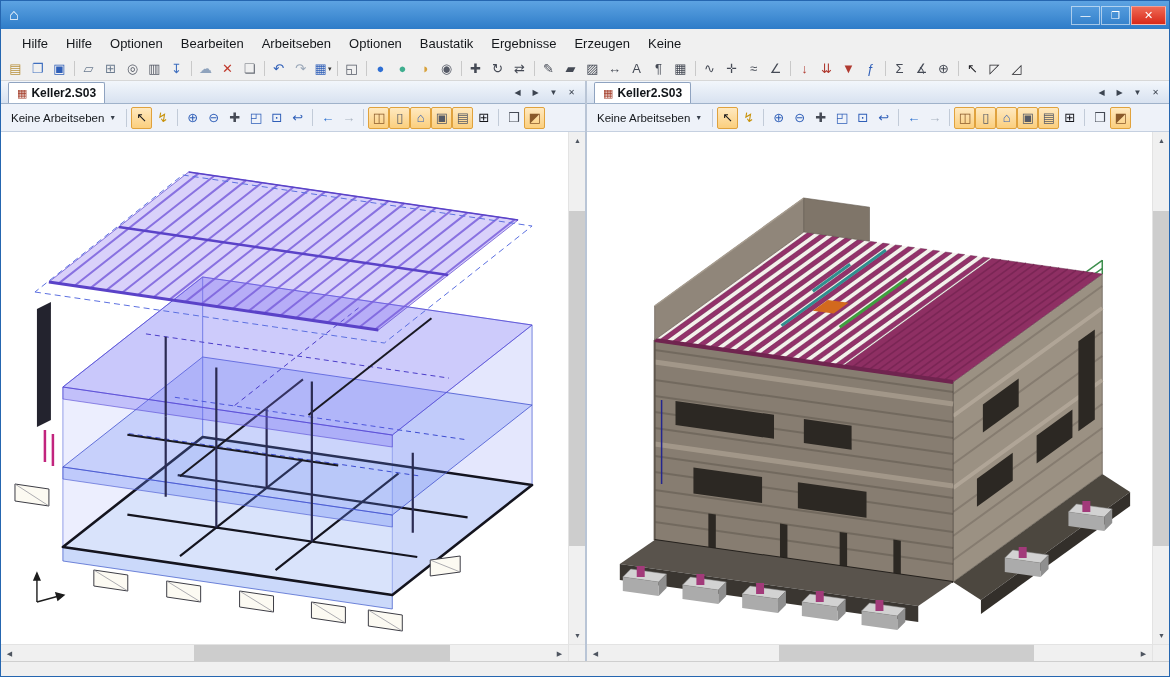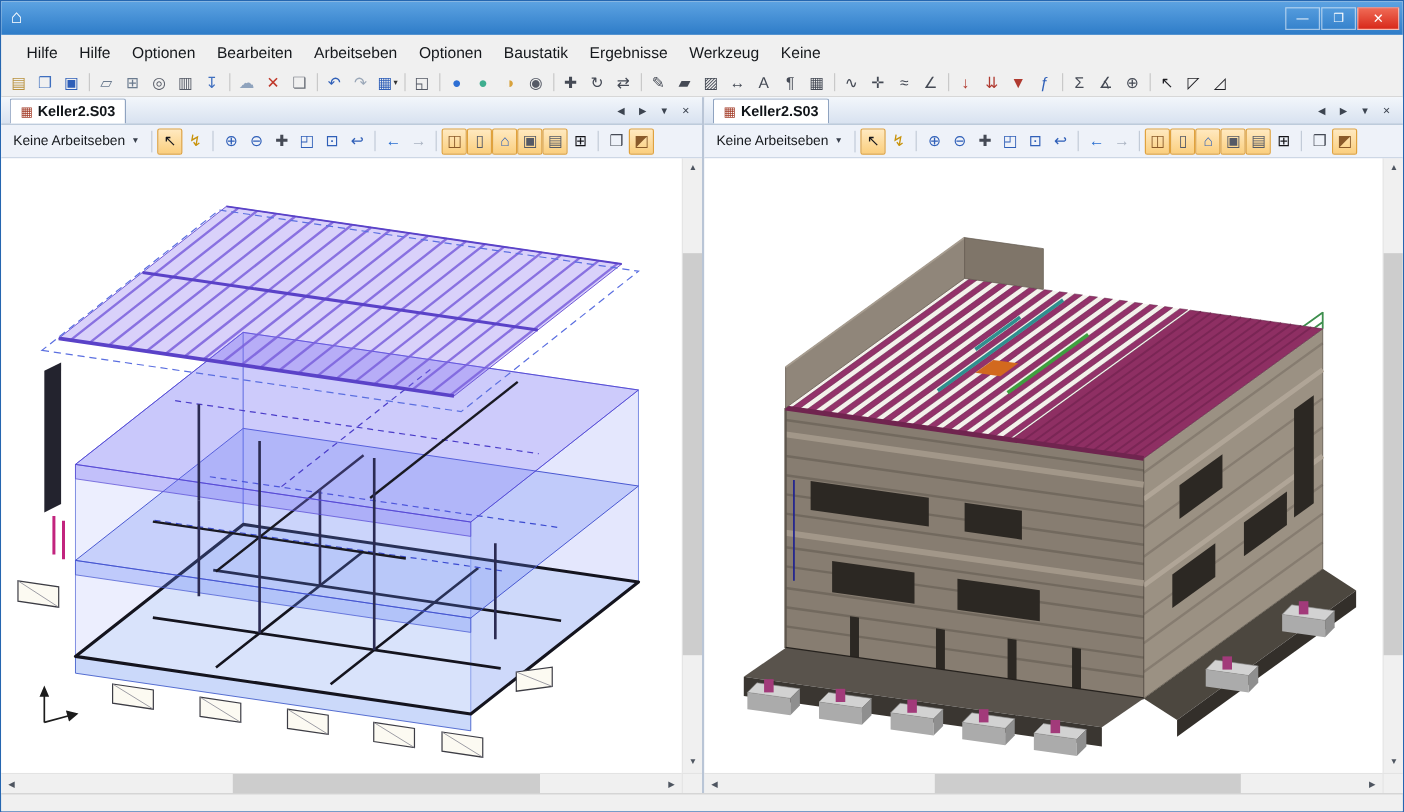--- a/index.html
+++ b/index.html
@@ -72,21 +72,21 @@
   <div class="menubar">
 
   <span class="menu-item">Hilfe</span>
       <span class="menu-item">Hilfe</span>
       <span class="menu-item">Optionen</span>
       <span class="menu-item">Bearbeiten</span>
       <span class="menu-item">Arbeitseben</span>
       <span class="menu-item">Optionen</span>
       <span class="menu-item">Baustatik</span>
       <span class="menu-item">Ergebnisse</span>
-      <span class="menu-item">Werkzeug</span>
+      <span class="menu-item">Erzeugen</span>
       <span class="menu-item">Keine</span>
     </div>
 
   <div class="toolbar">
 
   <span class="tb">
         <span class="g" style="color: rgb(184, 145, 61);">▤</span>
         <span class="dd"></span>
       </span>
       <span class="tb">

